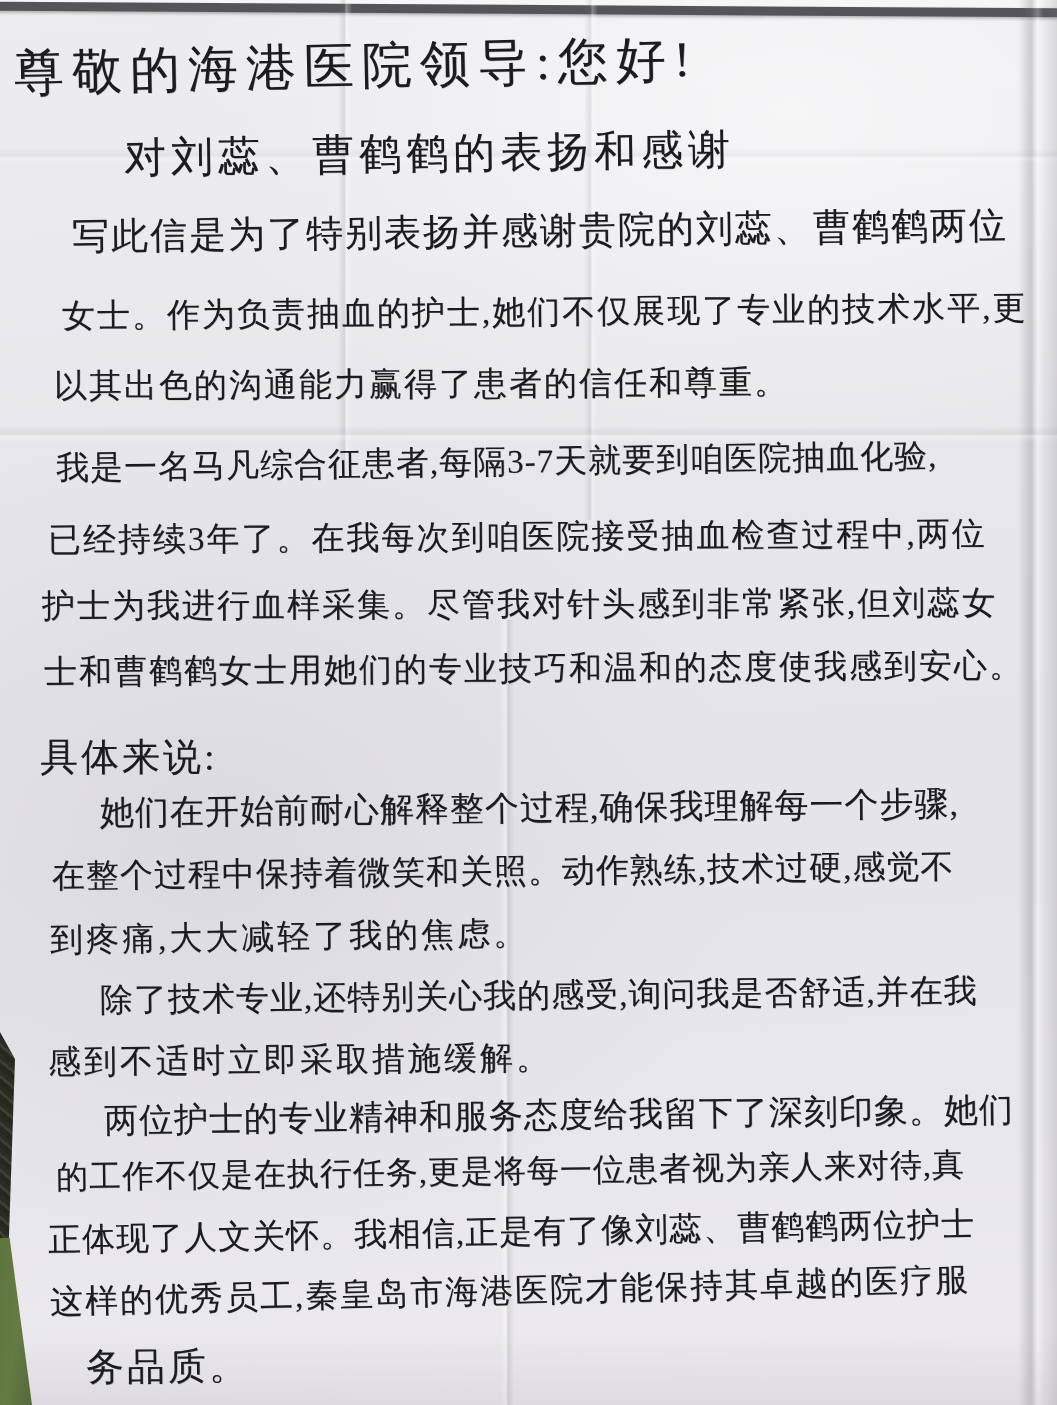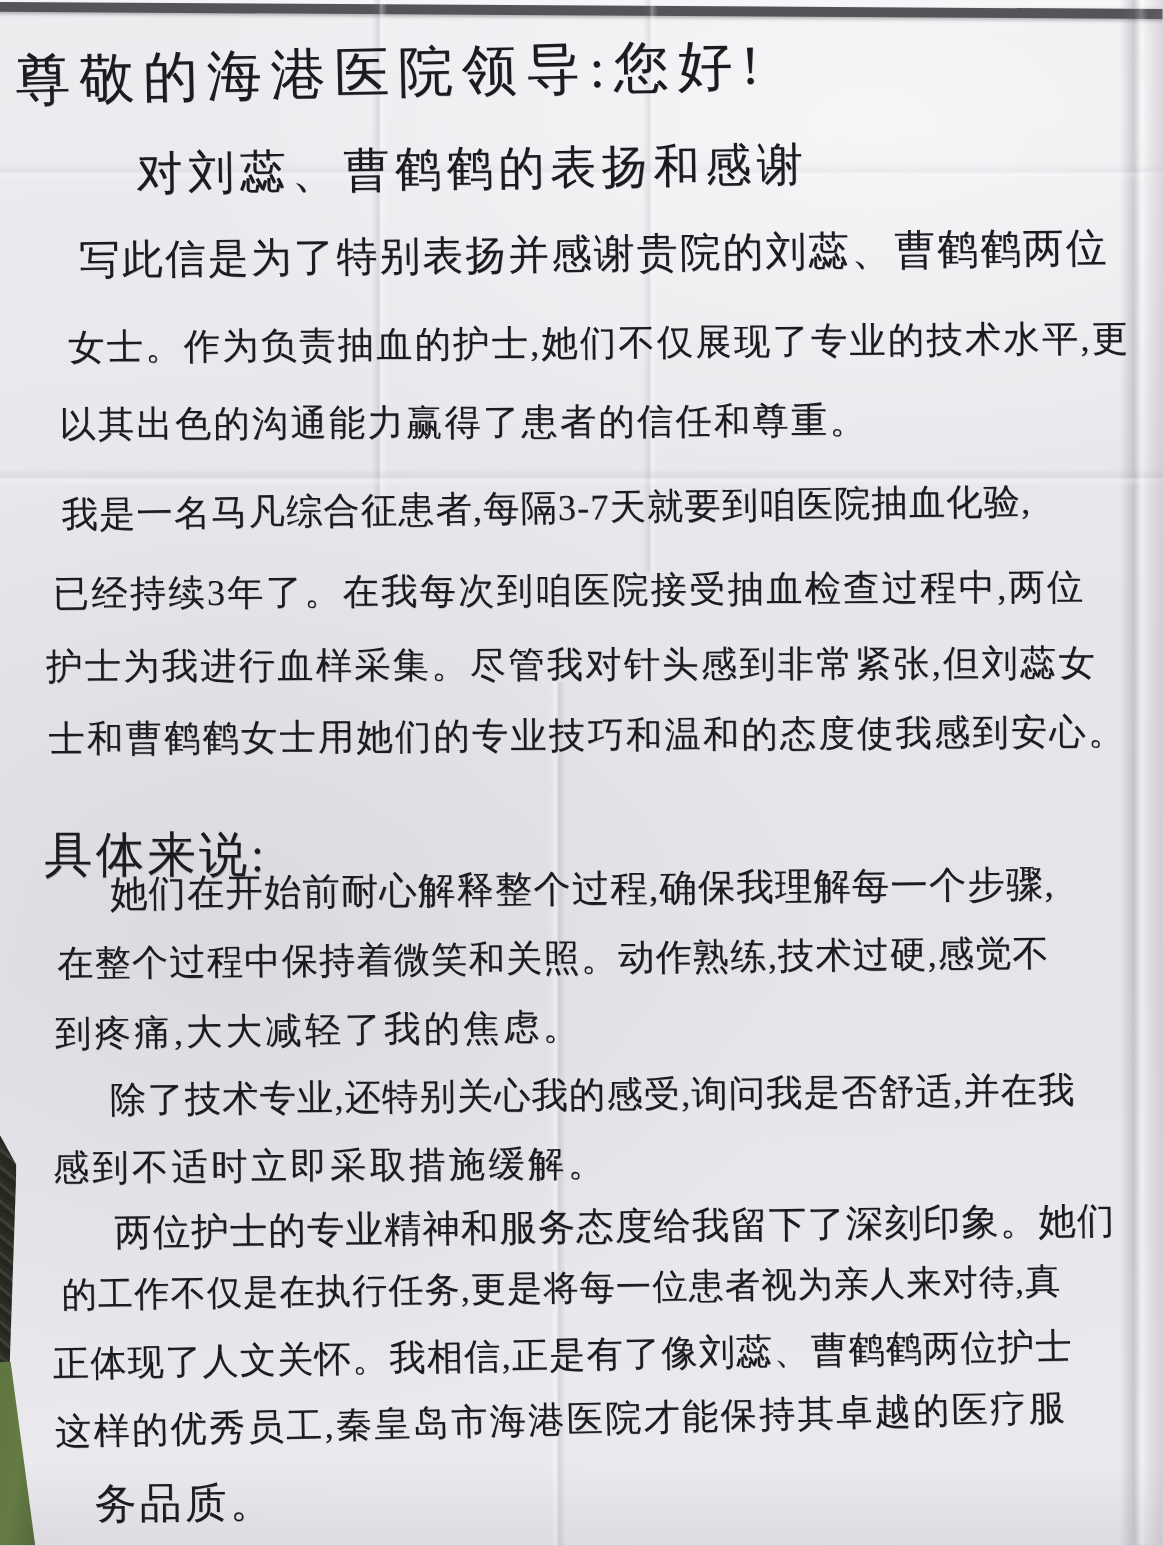--- a/index.html
+++ b/index.html
@@ -72,21 +72,21 @@
 
   <div class="hw" style="top:130px;left:124px;font-size:42px;letter-spacing:5px;transform:rotate(-0.8deg);">对刘蕊、曹鹤鹤的表扬和感谢</div>
 
   <div class="hw" style="top:212px;left:72px;font-size:37px;transform:rotate(-0.7deg);">写此信是为了特别表扬并感谢贵院的刘蕊、曹鹤鹤两位</div>
   <div class="hw" style="top:294px;left:62px;font-size:33px;transform:rotate(-0.5deg);">女士。作为负责抽血的护士,她们不仅展现了专业的技术水平,更</div>
   <div class="hw" style="top:364px;left:54px;font-size:33px;transform:rotate(-0.3deg);">以其出色的沟通能力赢得了患者的信任和尊重。</div>
   <div class="hw" style="top:446px;left:56px;font-size:33px;letter-spacing:1px;transform:rotate(-0.8deg);">我是一名马凡综合征患者,每隔3-7天就要到咱医院抽血化验,</div>
   <div class="hw" style="top:518px;left:48px;font-size:33px;transform:rotate(-0.4deg);">已经持续3年了。在我每次到咱医院接受抽血检查过程中,两位</div>
   <div class="hw" style="top:584px;left:42px;font-size:33px;transform:rotate(-0.2deg);">护士为我进行血样采集。尽管我对针头感到非常紧张,但刘蕊女</div>
   <div class="hw" style="top:650px;left:44px;font-size:33px;transform:rotate(-0.4deg);">士和曹鹤鹤女士用她们的专业技巧和温和的态度使我感到安心。</div>
-  <div class="hw" style="top:748px;left:40px;font-size:44px;letter-spacing:3px;">具体来说:</div>
+  <div class="hw" style="top:732px;left:40px;font-size:38px;letter-spacing:3px;">具体来说:</div>
   <div class="hw" style="top:790px;left:100px;font-size:34px;letter-spacing:1px;transform:rotate(-0.6deg);">她们在开始前耐心解释整个过程,确保我理解每一个步骤,</div>
   <div class="hw" style="top:854px;left:52px;font-size:33px;letter-spacing:1px;transform:rotate(-0.6deg);">在整个过程中保持着微笑和关照。动作熟练,技术过硬,感觉不</div>
   <div class="hw" style="top:918px;left:50px;font-size:33px;letter-spacing:3px;transform:rotate(-0.8deg);">到疼痛,大大减轻了我的焦虑。</div>
   <div class="hw" style="top:978px;left:100px;font-size:33px;letter-spacing:1px;transform:rotate(-0.6deg);">除了技术专业,还特别关心我的感受,询问我是否舒适,并在我</div>
   <div class="hw" style="top:1040px;left:48px;font-size:33px;letter-spacing:3px;transform:rotate(-0.5deg);">感到不适时立即采取措施缓解。</div>
   <div class="hw" style="top:1098px;left:104px;font-size:34px;letter-spacing:1px;transform:rotate(-0.7deg);">两位护士的专业精神和服务态度给我留下了深刻印象。她们</div>
   <div class="hw" style="top:1156px;left:56px;font-size:32px;letter-spacing:1px;transform:rotate(-0.8deg);">的工作不仅是在执行任务,更是将每一位患者视为亲人来对待,真</div>
   <div class="hw" style="top:1218px;left:48px;font-size:33px;letter-spacing:1px;transform:rotate(-1deg);">正体现了人文关怀。我相信,正是有了像刘蕊、曹鹤鹤两位护士</div>
   <div class="hw" style="top:1280px;left:50px;font-size:33px;transform:rotate(-1.4deg);">这样的优秀员工,秦皇岛市海港医院才能保持其卓越的医疗服</div>
   <div class="hw" style="top:1342px;left:86px;font-size:38px;letter-spacing:3px;transform:rotate(-0.5deg);">务品质。</div>

